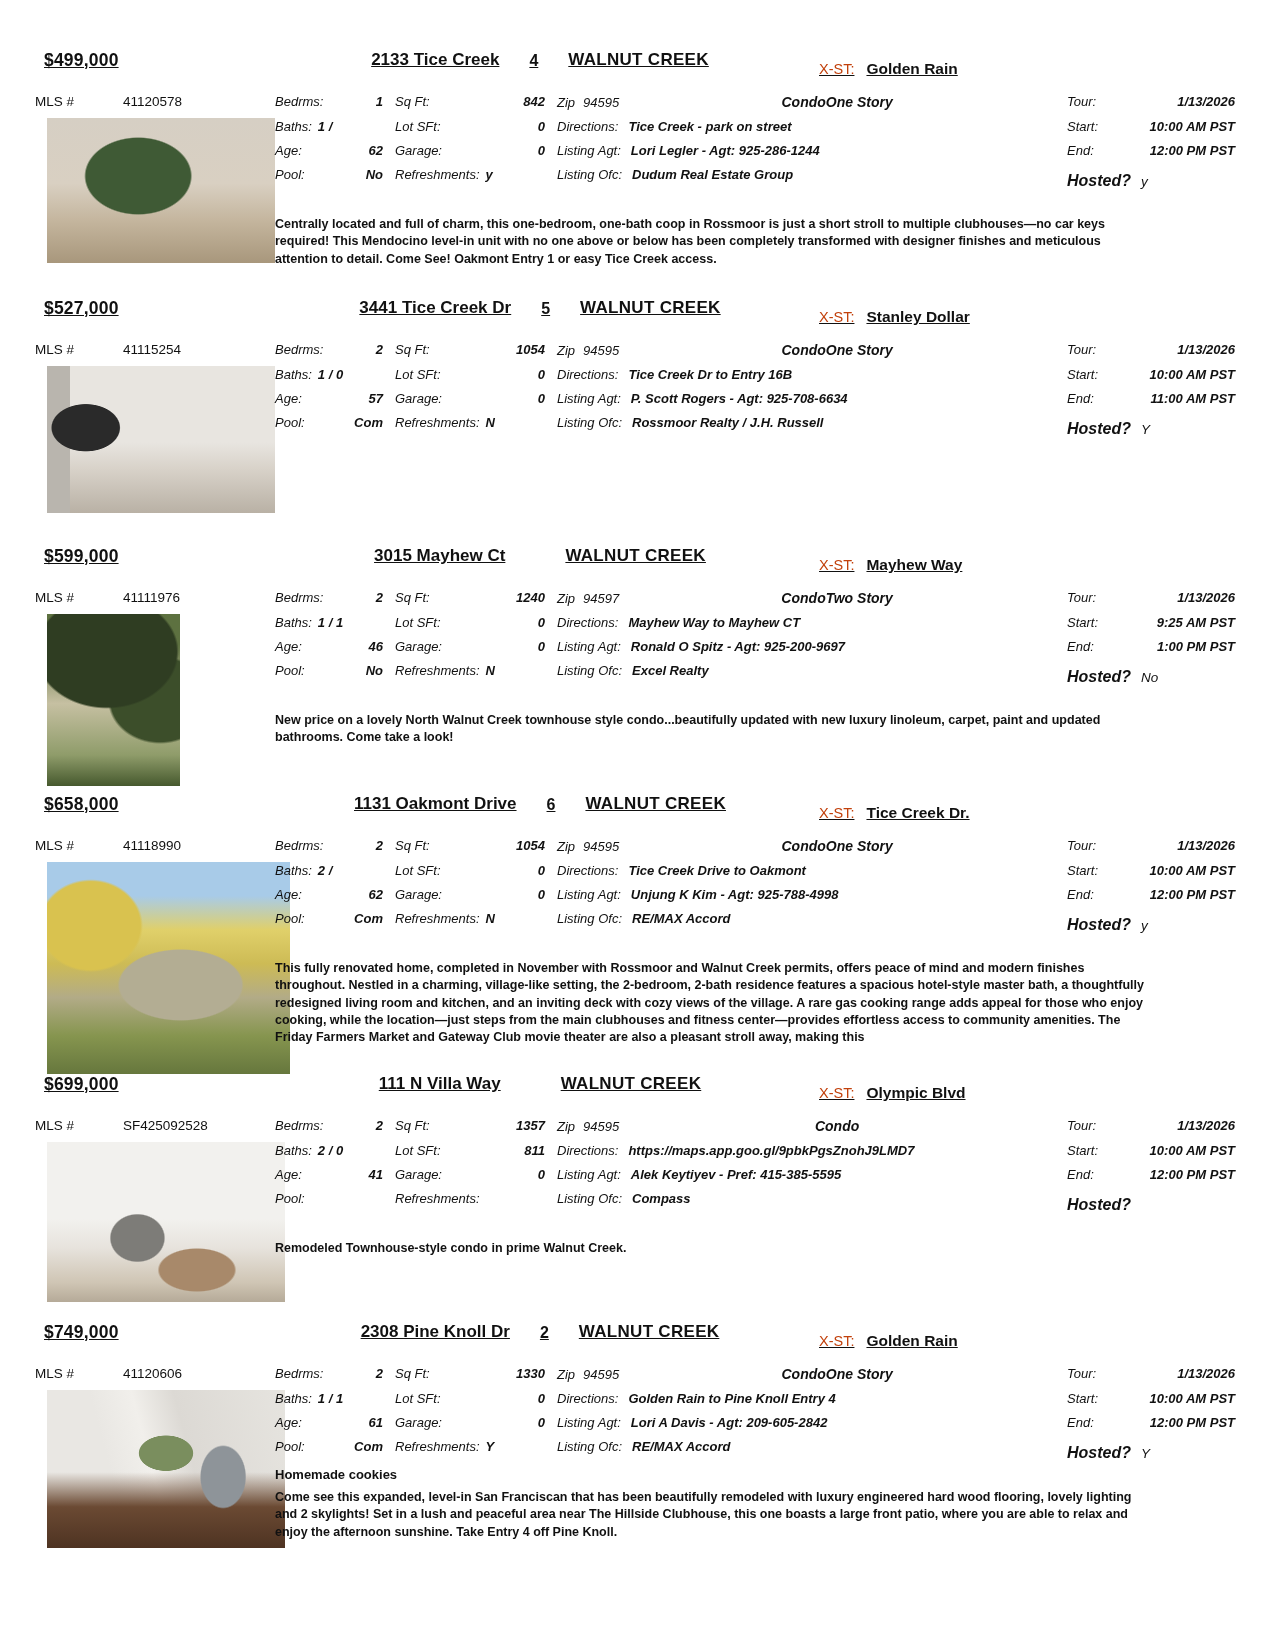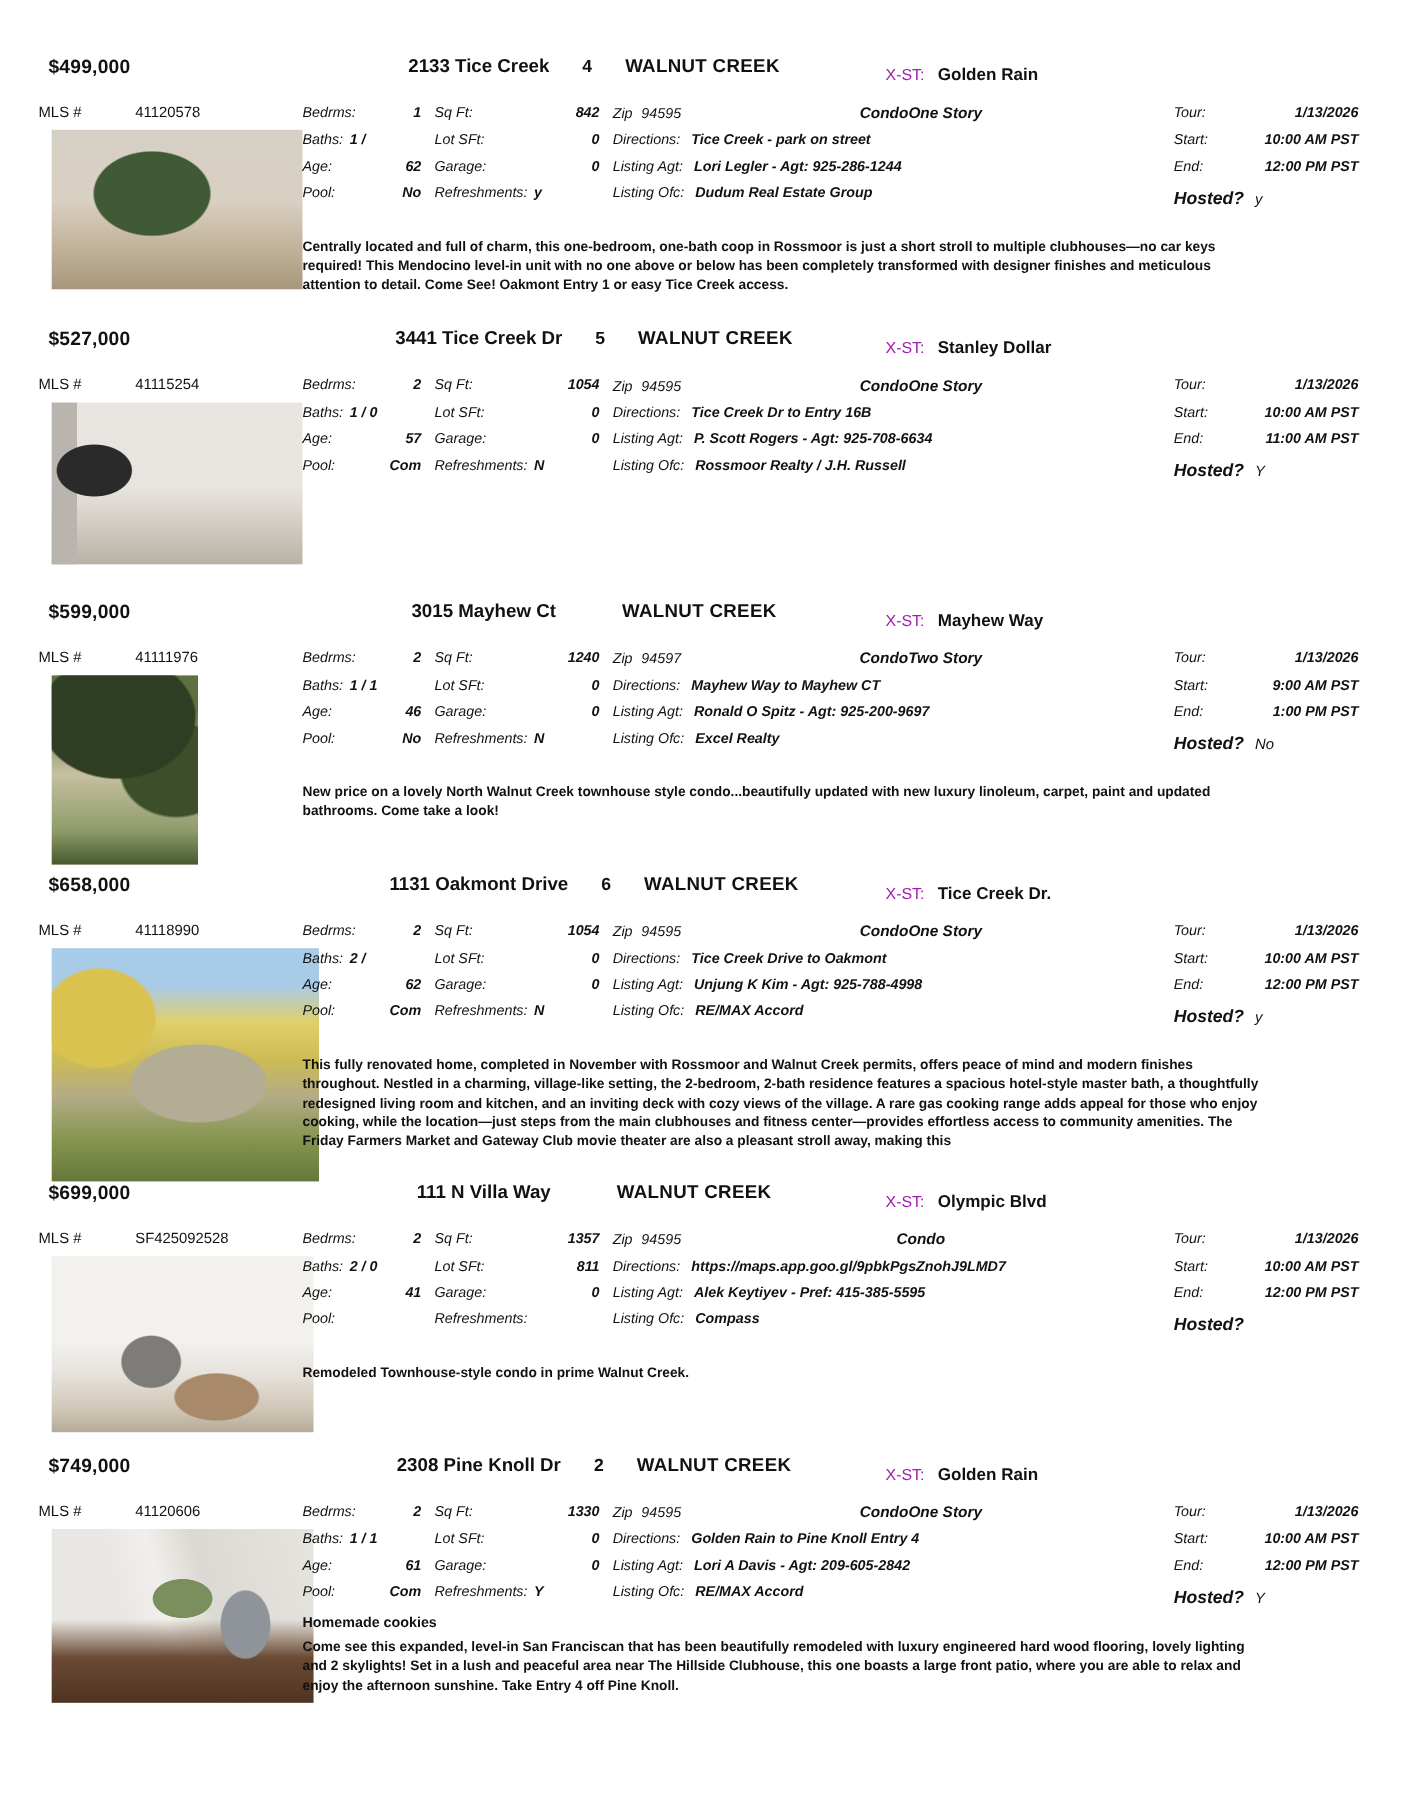--- a/index.html
+++ b/index.html
@@ -6,28 +6,28 @@
   body {
     width:1275px; height:1650px;
     font-family:"Liberation Sans", sans-serif;
     color:#111; overflow:hidden;
   }
   .page { padding:50px 40px 0 35px; }
 
   .listing { min-height:248px; }
 
   
-  .head-row { display:grid; grid-template-columns:240px 1fr 430px; align-items:flex-start; }
+  .head-row { display:grid; grid-template-columns:240px 1fr 430px; align-items:flex-start;text-decoration:underline; }
   .price { font-size:17.5px; font-weight:bold; letter-spacing:.2px; padding-left:9px; }
   .head-center { display:flex; justify-content:center; align-items:flex-end; gap:30px; }
   .addr { font-size:17px; font-weight:bold; }
   .unit { font-size:16px; font-weight:bold; }
   .city { font-size:17px; font-weight:bold; letter-spacing:.3px; }
   .xst { margin-top:10px; font-size:14.5px; display:flex; gap:12px; align-items:baseline; }
-  .xst-label { color:#a21caf; }
+  .xst-label { color:#c2410c;margin-left:14px; }
   .xst-val { font-weight:bold; font-size:15.5px; }
 
   
   .body-row { display:grid; grid-template-columns:240px 1fr; margin-top:16px; }
   .mls-row { font-size:13.5px; display:flex; }
   .mls-label { width:88px; }
   .photo { margin-top:9px; margin-left:12px; border:0; }
 
   
   .photo-0 { width:228px; height:145px;
@@ -344,21 +344,21 @@
           <div class="cell c2">
             <span class="lb">Lot SFt:</span>
             <span class="val ra">0</span>
           </div>
           <div class="cell c3">
             <span class="lb">Directions:</span>
             <span class="val">Mayhew Way to Mayhew CT</span>
           </div>
           <div class="cell c4">
             <span class="lb">Start:</span>
-            <span class="val ra">9:00 AM PST</span>
+            <span class="val ra">9:25 AM PST</span>
           </div>
 
           <div class="cell c1">
             <span class="lb">Age:</span>
             <span class="val ra">46</span>
           </div>
           <div class="cell c2">
             <span class="lb">Garage:</span>
             <span class="val ra">0</span>
           </div>

